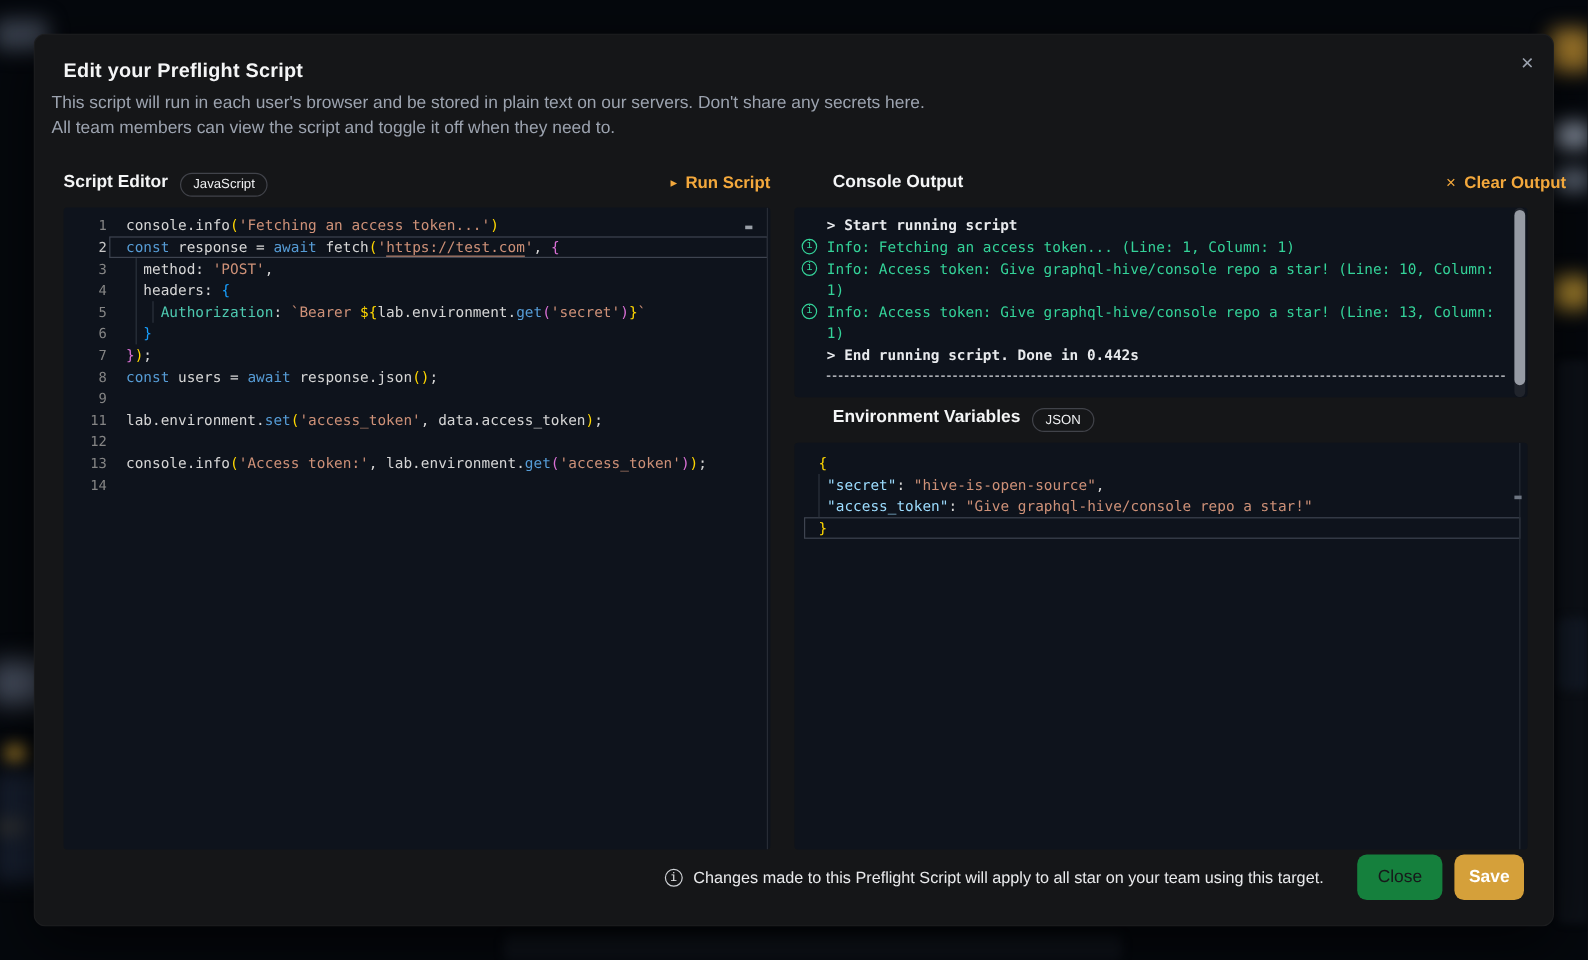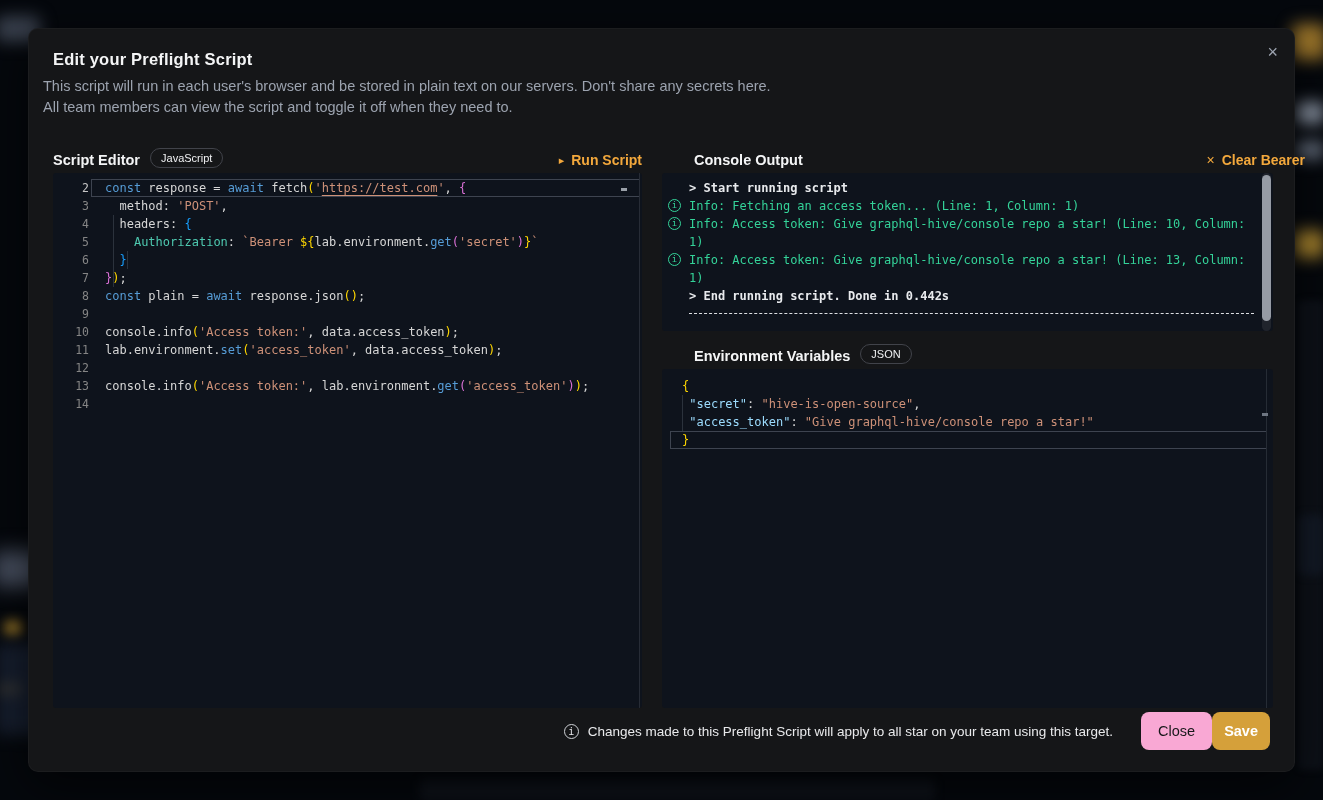--- a/index.html
+++ b/index.html
@@ -29,21 +29,21 @@
 
   
   .modal{position:absolute;left:28px;top:28px;width:1267px;height:744px;background:var(--modal);
          border:1px solid rgba(255,255,255,.03);border-radius:10px;box-shadow:0 14px 50px rgba(0,0,0,.65)}
   .modal-close{position:absolute;top:14px;right:16px;background:none;border:none;color:#9ca3af;
                font-size:18px;line-height:18px;cursor:pointer;font-family:"Liberation Sans",sans-serif}
   .title{position:absolute;left:24px;top:21px;font-size:16.5px;font-weight:700;color:#f4f5f6;letter-spacing:.2px}
   .desc{position:absolute;left:14px;font-size:14.5px;color:#9ca3af}
   .desc.l1{top:49px}.desc.l2{top:70px}
 
-  .col-head{position:absolute;top:115px;height:24px;display:flex;align-items:flex-end;gap:10px}
+  .col-head{position:absolute;top:115px;height:24px;display:flex;align-items:flex-start;gap:10px}
   .col-head.left{left:24px;width:589px}
   .col-head.right{left:665px;width:611px}
   .col-head.env{top:311px}
   .heading{font-size:14.5px;font-weight:700;color:#f4f5f6}
   .badge{border:1px solid #41434a;border-radius:999px;padding:3px 10px;font-size:11px;font-weight:400;color:#eff0f2}
   .link{margin-left:auto;display:flex;align-items:center;gap:7px;background:none;border:none;cursor:pointer;
         color:var(--accent);font-size:14px;font-weight:700;font-family:"Liberation Sans",sans-serif}
   .link .gi{font-size:11px;font-weight:400}
   .link .gx{font-size:14px;font-weight:400}
 
@@ -91,21 +91,21 @@
   .env-guide{position:absolute;left:20px;top:26px;height:36px;width:1px;background:#2b323c}
   .env-edge{position:absolute;top:0;bottom:0;right:6px;width:1px;background:#262c35}
   .env-dash{position:absolute;right:5px;top:44px;width:6px;height:3px;background:#6e7682}
 
   
   .footer{position:absolute;left:24px;right:24px;top:683px;height:38px;display:flex;align-items:center;justify-content:flex-end}
   .note{display:flex;align-items:center;gap:9px;margin-right:28px;color:#e9eaec;font-size:13.5px}
   .note-icon{width:15px;height:15px;border:1px solid #cfd2d6;border-radius:50%;color:#e9eaec;
              font-size:10px;line-height:13px;text-align:center;font-family:"DejaVu Sans Mono",monospace;flex:0 0 15px}
   .btn{height:38px;border:none;border-radius:8px;font-family:"Liberation Sans",sans-serif;font-size:14.5px;cursor:pointer}
-  .btn-close{background:#f9a8d4;color:#17181a;padding:0 17px;font-weight:500;}
+  .btn-close{background:#15803d;color:#17181a;padding:0 17px;font-weight:500;margin-right:10px}
   .btn-save{background:var(--save);color:#ffffff;padding:0 12px;font-weight:600}
 </style>
 </head>
 <body>
 
 <div>
   <div class="blob b1"></div>
   <div class="blob b2"></div>
   <div class="blob b3"></div>
   <div class="blob b4"></div>
@@ -129,45 +129,45 @@
     <span class="heading">Script Editor</span>
     <span class="badge">JavaScript</span>
     <button class="link">
       <span class="gi">▸</span>
       <span>Run Script</span>
     </button>
   </div>
 
   <div class="panel script-editor">
     <div class="code-area" id="script-code">
+        <div class="code-row"><span class="ln">1</span><span class="code"><span class="tk-d">console.info</span><span class="tk-b1">(</span><span class="tk-s">'Fetching an access token...'</span><span class="tk-b1">)</span></span></div>
         <div class="code-row active"><span class="ln">2</span><span class="code"><span class="tk-k">const</span><span class="tk-d"> response = </span><span class="tk-k">await</span><span class="tk-d"> fetch</span><span class="tk-b1">(</span><span class="tk-s">'</span><span class="tk-su">https://test.com</span><span class="tk-s">'</span><span class="tk-d">, </span><span class="tk-b2">{</span></span></div>
         <div class="code-row"><span class="ln">3</span><span class="code"><span class="tk-d">  method: </span><span class="tk-s">'POST'</span><span class="tk-d">,</span></span></div>
         <div class="code-row"><span class="ln">4</span><span class="code"><span class="tk-d">  headers: </span><span class="tk-b3">{</span></span></div>
         <div class="code-row"><span class="ln">5</span><span class="code"><span class="tk-d">    </span><span class="tk-t">Authorization</span><span class="tk-d">: </span><span class="tk-s">`Bearer </span><span class="tk-b1">${</span><span class="tk-d">lab.environment.</span><span class="tk-k">get</span><span class="tk-b2">(</span><span class="tk-s">'secret'</span><span class="tk-b2">)</span><span class="tk-b1">}</span><span class="tk-s">`</span></span></div>
         <div class="code-row"><span class="ln">6</span><span class="code"><span class="tk-d">  </span><span class="tk-b3">}</span></span></div>
         <div class="code-row"><span class="ln">7</span><span class="code"><span class="tk-b2">}</span><span class="tk-b1">)</span><span class="tk-d">;</span></span></div>
-        <div class="code-row"><span class="ln">8</span><span class="code"><span class="tk-k">const</span><span class="tk-d"> plain = </span><span class="tk-k">await</span><span class="tk-d"> response.json</span><span class="tk-b1">(</span><span class="tk-b1">)</span><span class="tk-d">;</span></span></div>
+        <div class="code-row"><span class="ln">8</span><span class="code"><span class="tk-k">const</span><span class="tk-d"> users = </span><span class="tk-k">await</span><span class="tk-d"> response.json</span><span class="tk-b1">(</span><span class="tk-b1">)</span><span class="tk-d">;</span></span></div>
         <div class="code-row"><span class="ln">9</span><span class="code"></span></div>
-        <div class="code-row"><span class="ln">10</span><span class="code"><span class="tk-d">console.info</span><span class="tk-b1">(</span><span class="tk-s">'Access token:'</span><span class="tk-d">, data.access_token</span><span class="tk-b1">)</span><span class="tk-d">;</span></span></div>
         <div class="code-row"><span class="ln">11</span><span class="code"><span class="tk-d">lab.environment.</span><span class="tk-k">set</span><span class="tk-b1">(</span><span class="tk-s">'access_token'</span><span class="tk-d">, data.access_token</span><span class="tk-b1">)</span><span class="tk-d">;</span></span></div>
         <div class="code-row"><span class="ln">12</span><span class="code"></span></div>
         <div class="code-row"><span class="ln">13</span><span class="code"><span class="tk-d">console.info</span><span class="tk-b1">(</span><span class="tk-s">'Access token:'</span><span class="tk-d">, lab.environment.</span><span class="tk-k">get</span><span class="tk-b2">(</span><span class="tk-s">'access_token'</span><span class="tk-b2">)</span><span class="tk-b1">)</span><span class="tk-d">;</span></span></div>
         <div class="code-row"><span class="ln">14</span><span class="code"></span></div>
       </div>
     <div class="guide g-a"></div>
     <div class="guide g-b"></div>
     <div class="edge-line"></div>
     <div class="ruler-dash"></div>
   </div>
 
   <div class="col-head right">
     <span class="heading">Console Output</span>
     <button class="link">
       <span class="gx">×</span>
-      <span>Clear Bearer</span>
+      <span>Clear Output</span>
     </button>
   </div>
 
   <div class="panel console">
     <div class="console-body" id="console-body">
         <div class="console-row">
           <span class="console-icon"></span>
           <div class="console-text log">&gt; Start running script</div>
         </div>
         <div class="console-row">

